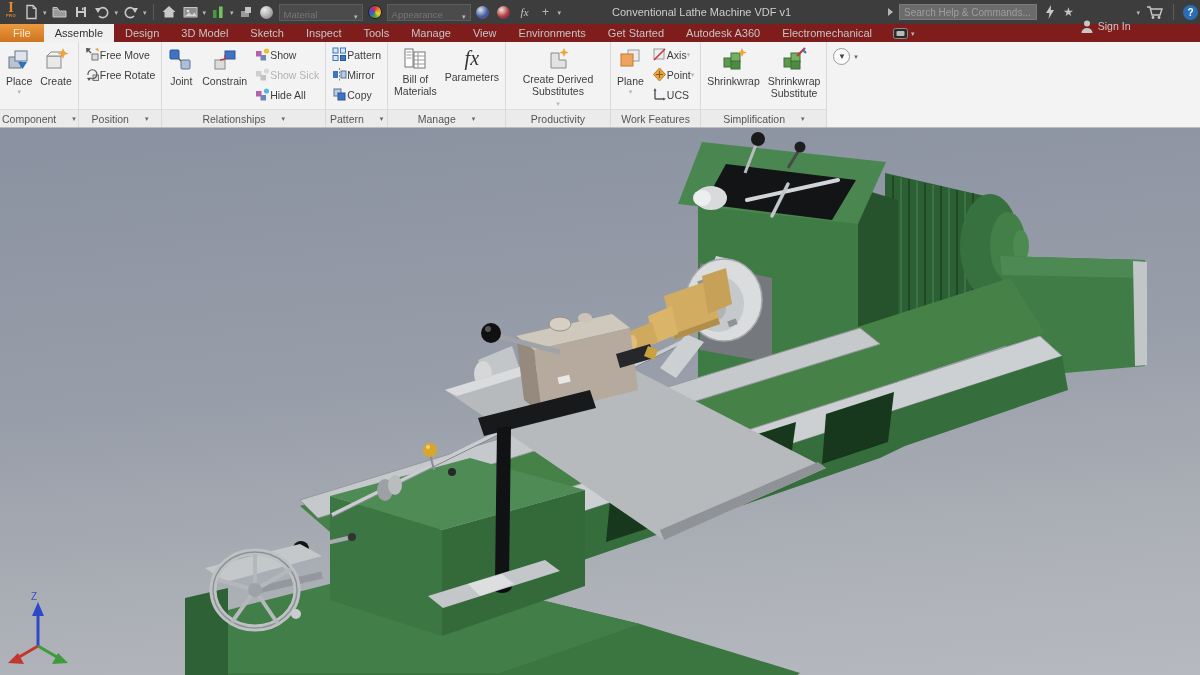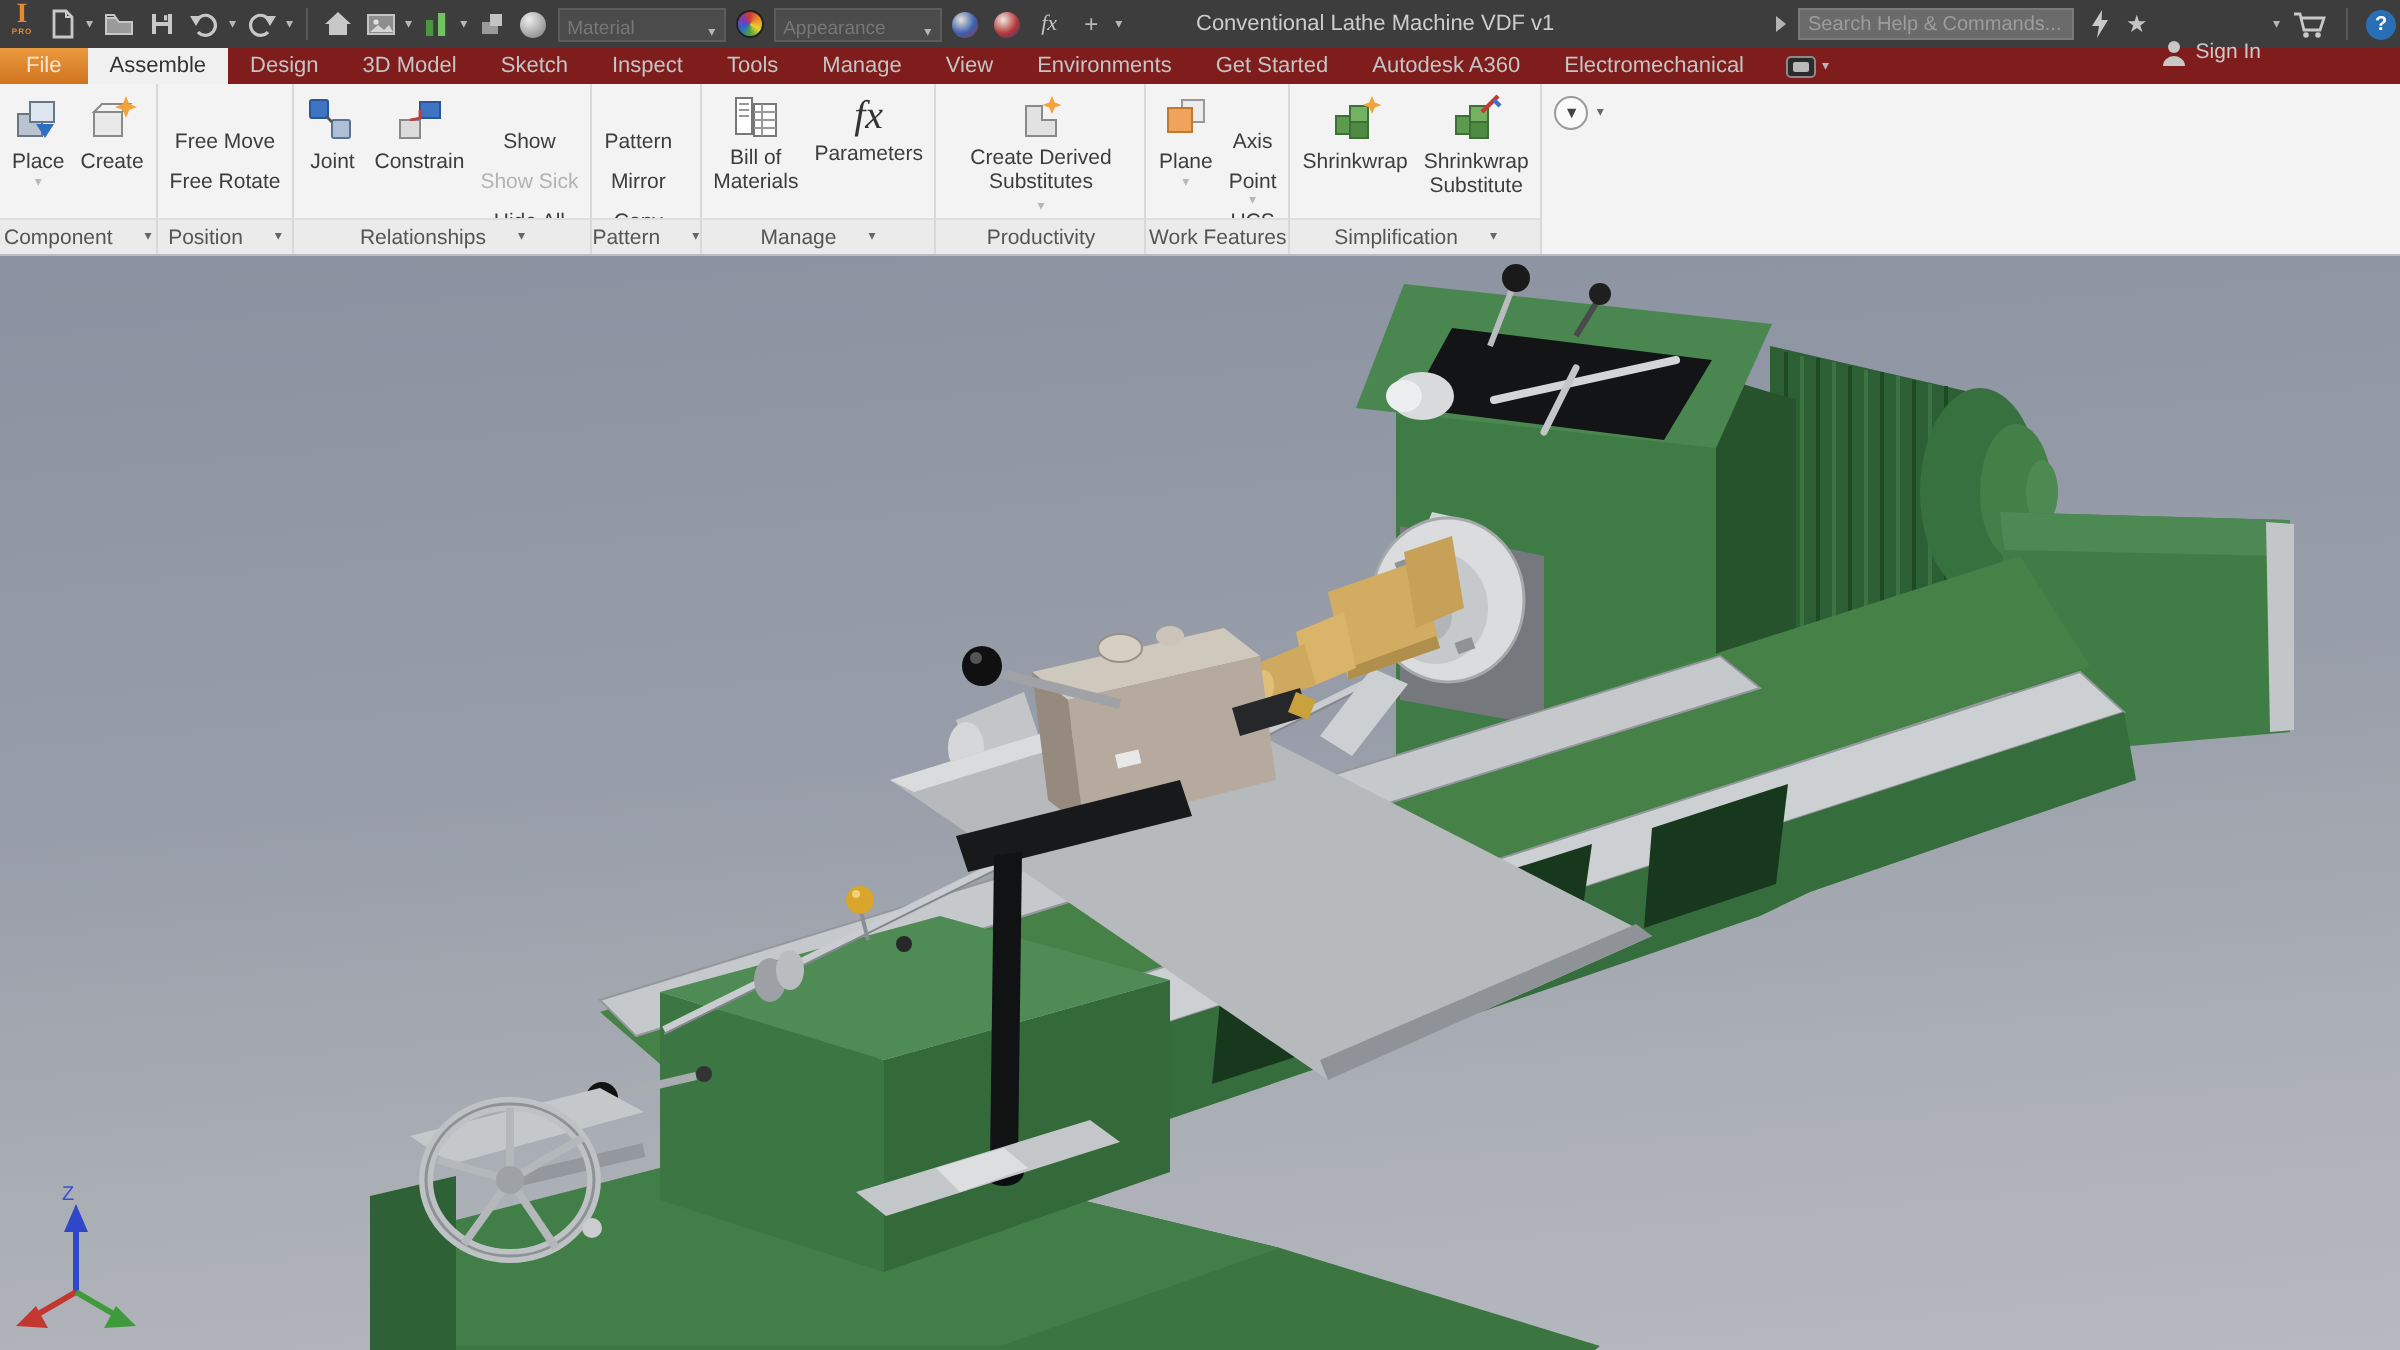--- a/index.html
+++ b/index.html
@@ -15,21 +15,21 @@
   .qbtn { height:20px; min-width:18px; display:flex; align-items:center; justify-content:center; padding:0 1px; }
   .caret { font-size:7px; color:#b8b8b8; line-height:1; }
   .qsep { width:1px; height:16px; background:#5a5a5a; margin:0 3px; }
   .ddbox { width:84px; height:17px; background:#4b4b4b; border:1px solid #5c5c5c; color:#777; font-size:9.5px; display:flex; align-items:flex-end; padding:0 4px; justify-content:space-between; }
   .sph { width:13px; height:13px; border-radius:50%; background:radial-gradient(circle at 35% 30%, #ededed, #777); }
   .wheel { width:14px; height:14px; border-radius:50%; background:conic-gradient(#d23a2e,#e8912e,#ead22e,#4ca33c,#2e66c8,#7a3ab8,#d23a2e); border:1px solid #222; }
   .sph2 { width:13px; height:13px; border-radius:50%; background:radial-gradient(circle at 35% 30%, #e8e2d8, #3a5fae 55%, #a33); }
   .sph3 { width:13px; height:13px; border-radius:50%; background:radial-gradient(circle at 35% 30%, #f0e8e0, #b33a3a 55%, #26327a); }
   .fxg { font-family:"Liberation Serif", serif; font-style:italic; font-size:11px; color:#c4c4c4; }
   .plusg { font-size:12px; color:#b8b8b8; }
-  .title-center { position:absolute; left:598px; top:0; height:24px; display:flex; align-items:center; font-size:11px; color:#cdcdcd; }
+  .title-center { position:absolute; left:612px; top:0; height:24px; display:flex; align-items:center; font-size:11px; color:#cdcdcd; }
   .rightcluster { position:absolute; right:2px; top:0; height:24px; display:flex; align-items:center; gap:6px; }
   .tri-r { width:0; height:0; border-left:5px solid #b5b5b5; border-top:4px solid transparent; border-bottom:4px solid transparent; }
   .searchbox { width:138px; height:16px; background:#6b6b6b; border:1px solid #7a7a7a; color:#9d9d9d; font-size:10px; padding:0 4px; outline:none; }
   .searchbox::placeholder { color:#9d9d9d; }
   .starg { font-size:12px; color:#c4c4c4; line-height:1; }
   .signin { font-size:10.5px; color:#c9c9c9; display:flex; align-items:center; gap:4px;margin-top:28px; }
   .helpcirc { width:15px; height:15px; border-radius:50%; background:#2a6fb5; color:#fff; font-size:10px; font-weight:bold; display:flex; align-items:center; justify-content:center; }
 
   
   .tabbar { height:18px; background:#7f1d1d; display:flex; align-items:stretch; font-size:11px; color:#c4c4c4; }
@@ -40,21 +40,21 @@
 
   
   .ribbon { height:86px; background:#f3f3f4; display:flex; border-bottom:1px solid #b9bdc2; }
   .panel { display:flex; flex-direction:column; border-right:1px solid #d9d9d9; }
   .panel-body { flex:1; display:flex; align-items:flex-start; padding:3px 4px 0 4px; gap:4px; }
   .panel-foot { height:18px; background:#ebebec; border-top:1px solid #dedede; display:flex; align-items:center; justify-content:center; gap:16px; font-size:10.5px; color:#555; }
   .panel-foot .caret { color:#666; }
   .bigbtn { display:flex; flex-direction:column; align-items:center; font-size:10.5px; color:#3d3d3d; line-height:11.5px; text-align:center; padding:2px 2px; }
   .bigbtn .ic { margin-bottom:3px; }
   .stack { display:flex; flex-direction:column; gap:1px; }
-  .smallbtn { display:flex; align-items:center; gap:20px; font-size:10.5px; color:#3d3d3d; height:19px; padding:0 2px; white-space:nowrap;flex-direction:column; }
+  .smallbtn { display:flex; align-items:center; gap:0; font-size:10.5px; color:#3d3d3d; height:19px; padding:0 2px; white-space:nowrap; }
   .smallbtn.disabled { color:#b3b3b3; }
   .fx-ic { font-family:"Liberation Serif", serif; font-style:italic; font-size:20px; color:#333; line-height:22px; }
   .expandbtn { margin:6px 0 0 6px; width:17px; height:17px; border:1px solid #9a9a9a; border-radius:50%; background:#fafafa; display:flex; align-items:center; justify-content:center; }
   .expandbtn span { font-size:8px; color:#444; line-height:1; }
   .rib-rest { flex:1; display:flex; align-items:flex-start; }
 
   
   .viewport { position:relative; width:1200px; height:547px; background:linear-gradient(175deg, #8a91a0 0%, #989ea9 45%, #aeb2b8 80%, #b6bac0 100%); }
   .viewport svg { position:absolute; left:0; top:0; }
 </style>

